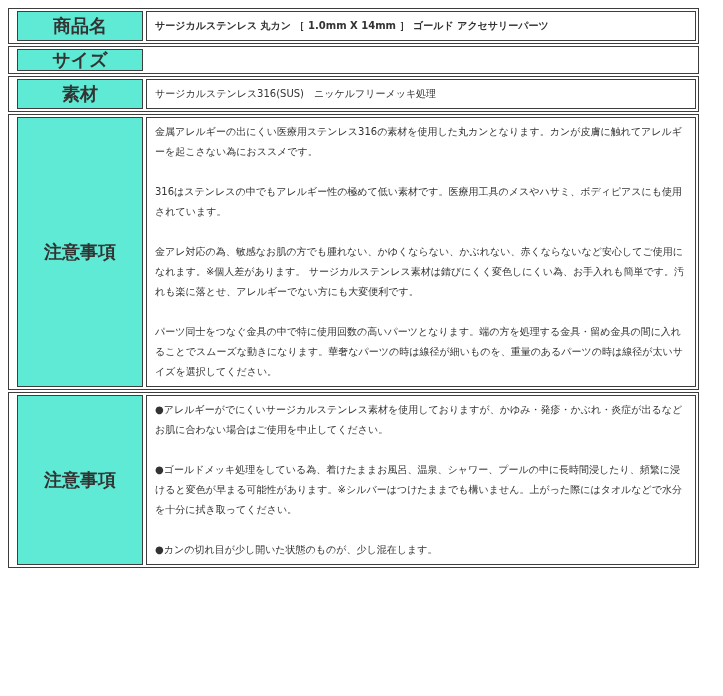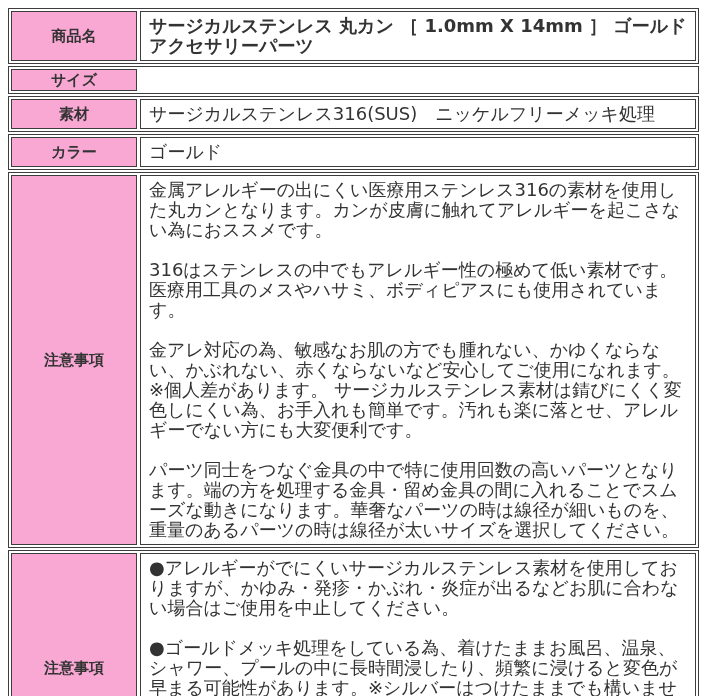--- a/index.html
+++ b/index.html
@@ -23,36 +23,37 @@
     padding: 2px;
     display: flex;
     align-items: stretch;
     gap: 3px;
     margin-bottom: 2px;
   }
   .spec-label {
     width: 126px;
     flex: 0 0 126px;
     border: 1px solid #3d3d3d;
-    background: #f9a8d4;
+    background: #5eead4;
     display: flex;
     align-items: center;
     justify-content: center;
     font-weight: bold;
-    font-size: 15px;
+    font-size: 18px;
     line-height: 20px;
     text-align: center;
     box-sizing: border-box;
+    margin-left: 6px;
   }
   .spec-value {
     flex: 1 1 auto;
     border: 1px solid #3d3d3d;
     background: #ffffff;
     padding: 4px 8px;
-    font-size: 18px;
+    font-size: 10px;
     line-height: 20px;
     white-space: pre-line;
     box-sizing: border-box;
     display: flex;
     align-items: center;
   }
   .spec-value > span { display: block; }
   .spec-row.row-name .spec-value { font-weight: bold; min-height: 30px; }
   .spec-row.row-single .spec-value { min-height: 26px; }
 </style>
@@ -68,24 +69,20 @@
 
   <div class="spec-row row-single">
     <div class="spec-label">サイズ</div>
   </div>
 
   <div class="spec-row row-single">
     <div class="spec-label">素材</div>
     <div class="spec-value"><span>サージカルステンレス316(SUS)　ニッケルフリーメッキ処理</span></div>
   </div>
 
-  <div class="spec-row row-single">
-    <div class="spec-label">カラー</div>
-    <div class="spec-value"><span>ゴールド</span></div>
-  </div>
 
   <div class="spec-row">
     <div class="spec-label">注意事項</div>
     <div class="spec-value"><span>金属アレルギーの出にくい医療用ステンレス316の素材を使用した丸カンとなります。カンが皮膚に触れてアレルギーを起こさない為におススメです。
 
 316はステンレスの中でもアレルギー性の極めて低い素材です。医療用工具のメスやハサミ、ボディピアスにも使用されています。
 
 金アレ対応の為、敏感なお肌の方でも腫れない、かゆくならない、かぶれない、赤くならないなど安心してご使用になれます。※個人差があります。 サージカルステンレス素材は錆びにくく変色しにくい為、お手入れも簡単です。汚れも楽に落とせ、アレルギーでない方にも大変便利です。
 
 パーツ同士をつなぐ金具の中で特に使用回数の高いパーツとなります。端の方を処理する金具・留め金具の間に入れることでスムーズな動きになります。華奢なパーツの時は線径が細いものを、重量のあるパーツの時は線径が太いサイズを選択してください。</span></div>

